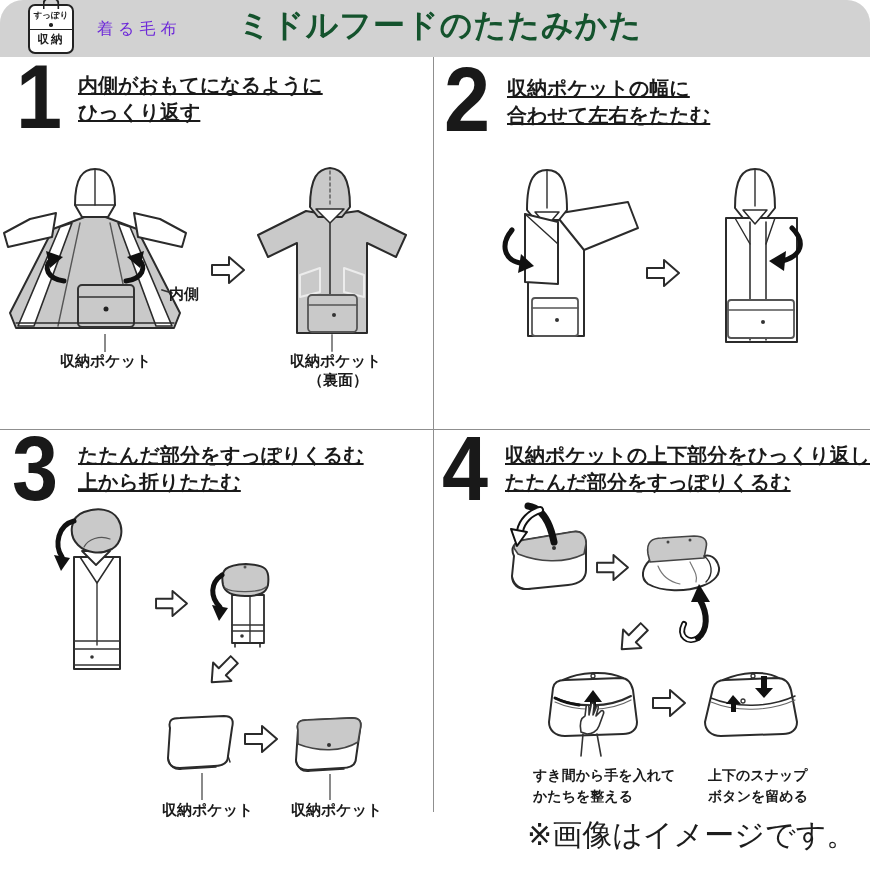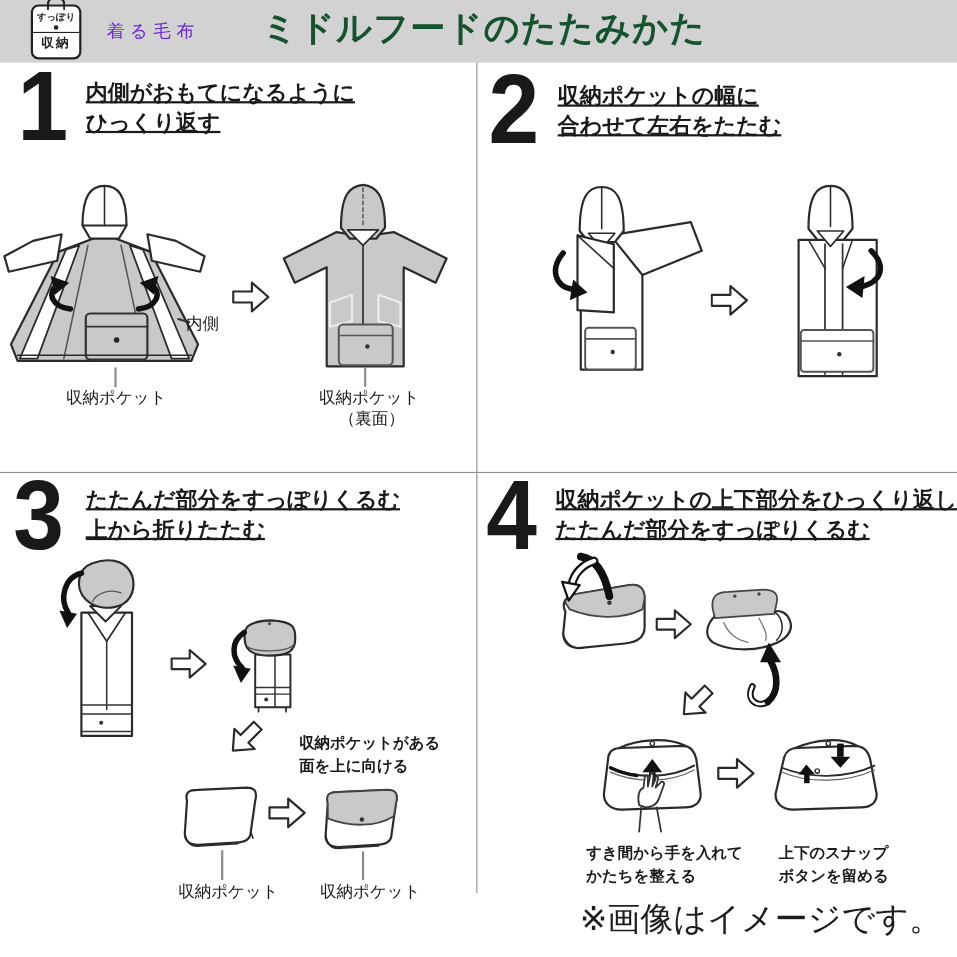--- a/index.html
+++ b/index.html
@@ -1,17 +1,17 @@
 <!DOCTYPE html>
 <html><head>
 <meta charset="utf-8">
 <style>
   html,body{margin:0;padding:0;background:#fff;}
   .canvas{position:relative;width:870px;height:870px;background:#fff;overflow:hidden;
-          font-family:"Liberation Sans","DejaVu Sans",sans-serif;color:#1d1d1d;}
+          font-family:"Liberation Sans","DejaVu Sans",sans-serif;color:#1d1d1d;border-radius:23px;}
   .abs{position:absolute;}
   
   .hdr{position:absolute;left:0;top:0;width:870px;height:57px;background:#d2d2d2;}
   .badge{position:absolute;left:28px;top:4px;width:46px;height:50px;background:#fff;
          border:2px solid #222;border-radius:7px;box-sizing:border-box;}
   .badge .loop{position:absolute;left:50%;top:-9px;transform:translateX(-50%);
          width:13px;height:10px;border:2.5px solid #222;border-bottom:none;
          border-radius:7px 7px 0 0;}
   .badge .t{font-size:8.5px;font-weight:bold;text-align:center;margin-top:4px;color:#222;white-space:nowrap;}
   .badge .d{width:3.5px;height:3.5px;background:#222;border-radius:50%;margin:1px auto 2px;}
@@ -19,21 +19,21 @@
   .badge .b{font-size:11.5px;font-weight:bold;text-align:center;letter-spacing:2px;color:#222;padding-top:2px;white-space:nowrap;}
   .brand{position:absolute;left:97px;top:19px;font-size:16px;letter-spacing:5px;color:#6d28d9;white-space:nowrap;}
   .title{position:absolute;left:238px;top:4px;font-size:32px;font-weight:bold;letter-spacing:1px;color:#14532d;white-space:nowrap;}
   
   .vdiv{position:absolute;left:433px;top:57px;width:1px;height:755px;background:#8f8f8f;}
   .hdiv{position:absolute;left:0;top:429px;width:870px;height:1px;background:#8f8f8f;}
   
   .num{position:absolute;font-size:90px;font-weight:bold;line-height:1;color:#191919;
        transform:scaleX(.92);transform-origin:left top;letter-spacing:-3px;}
   .h2{position:absolute;font-size:20px;font-weight:bold;line-height:27px;color:#1a1a1a;white-space:nowrap;text-decoration:underline;}
-  .lbl{position:absolute;font-size:15px;font-weight:normal;color:#1a1a1a;white-space:nowrap;}
+  .lbl{position:absolute;font-size:15px;font-weight:bold;color:#1a1a1a;white-space:nowrap;}
   .cap{position:absolute;font-size:14px;font-weight:bold;line-height:21px;color:#1a1a1a;white-space:nowrap;}
   .conn{position:absolute;width:2px;background:#8a8a8a;}
   .footer-note{position:absolute;left:527px;top:815px;font-size:30px;color:#1d1d1d;white-space:nowrap;}
   .rot135{transform:rotate(135deg);}
   svg{display:block;}
 </style>
 </head>
 <body>
 
 <div class="canvas">
@@ -191,24 +191,20 @@
     <circle cx="37" cy="34" r="1.5" fill="#555"></circle>
     <path d="M14,42 C2,50 2,64 12,74" fill="none" stroke="#111" stroke-width="5" stroke-linecap="round"></path>
     <polygon points="4,72 20,75 11,88" fill="#111"></polygon>
   </svg>
 
   <div class="abs rot135" style="left:206px;top:656px;width:34px;height:30px;">
     <svg width="34" height="30" viewBox="0 0 34 30">
       <polygon points="1,10 18,10 18,2 33,15 18,28 18,20 1,20" fill="#fff" stroke="#2b2b2b" stroke-width="2" stroke-linejoin="round"></polygon>
     </svg>
   </div>
-  <div class="cap" style="left:272px;top:665px;">
-    <span style="display:block">収納ポケットがある</span>
-    <span style="display:block">面を上に向ける</span>
-  </div>
 
   <svg class="abs" style="left:160px;top:712px;" width="80" height="64" viewBox="0 0 80 64">
     <g stroke="#2b2b2b" stroke-width="2" stroke-linejoin="round" stroke-linecap="round">
       <path d="M10,16 C8,8 12,6 20,6 L64,4 C72,4 74,8 72,16 L68,44 C68,52 62,54 54,54 L20,56 C12,56 8,52 8,46 Z" fill="#fff"></path>
       <path d="M8,46 C10,56 16,58 22,57 L56,55" fill="none" stroke-width="1.5"></path>
       <path d="M68,44 L70,50" fill="none" stroke-width="1.4"></path>
     </g>
   </svg>
 
   <svg class="abs" style="left:242px;top:724px;" width="38" height="30" viewBox="0 0 34 30">

